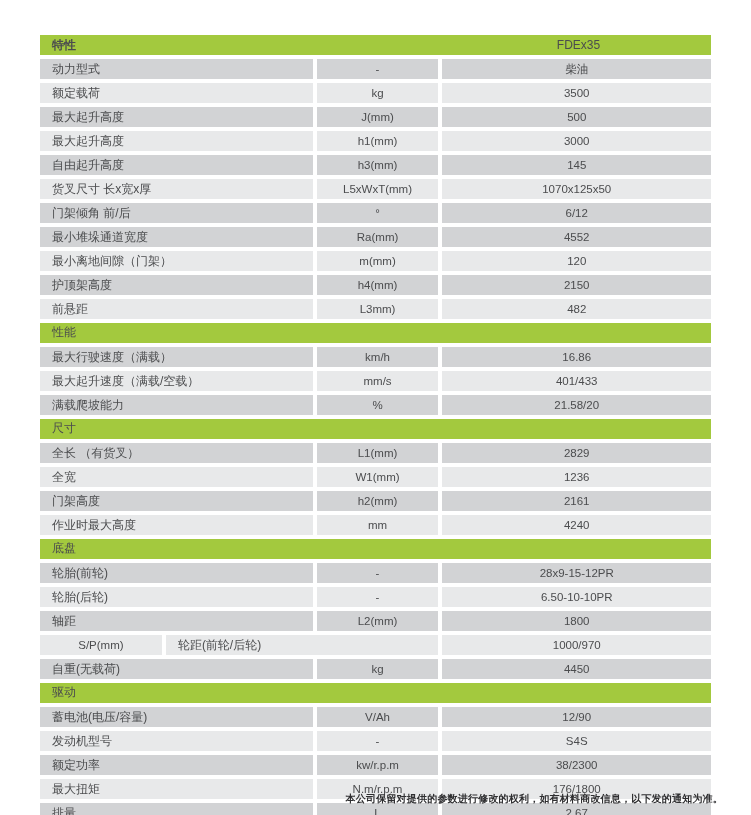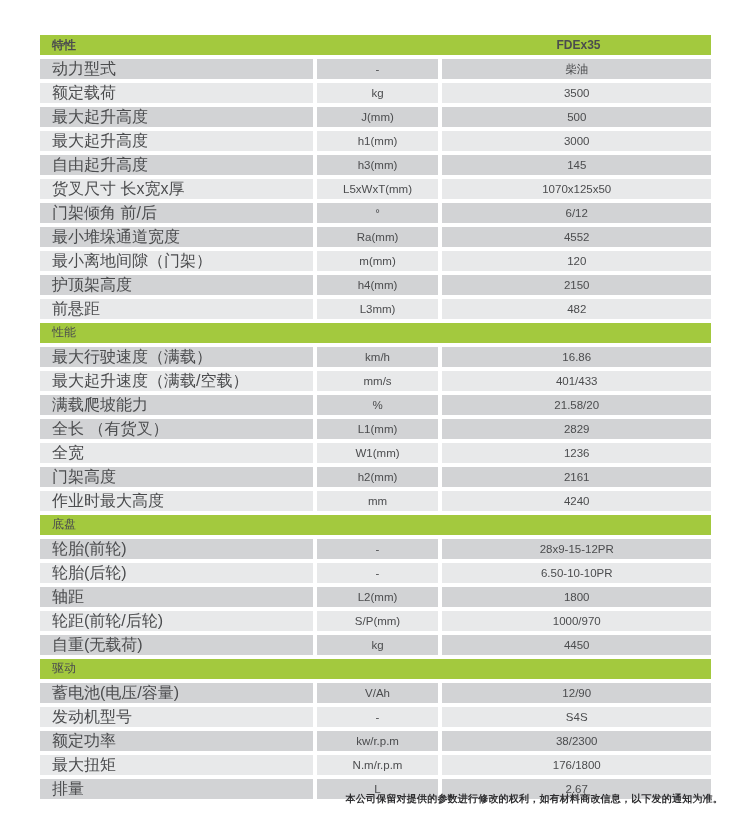--- a/index.html
+++ b/index.html
@@ -19,28 +19,28 @@
   .page { position: relative; width: 751px; height: 815px; overflow: hidden; }
   .table { position: absolute; left: 40px; top: 35px; width: 671px; }
   .row { display: flex; height: 20px; margin-bottom: 4px; align-items: center; }
   .header-row, .section-row { background: var(--green); position: relative; }
   .hlabel {
     padding-left: 12px; line-height: 20px; font-size: 12px;
     font-weight: bold; color: var(--text);
   }
   .hmodel {
     position: absolute; left: 406px; width: 265px; text-align: center;
-    line-height: 20px; font-size: 12px; font-weight: bold; color: var(--text);
+    line-height: 20px; font-size: 12px; font-weight: normal; color: var(--text);
   }
   .section-label {
     padding-left: 12px; line-height: 20px; font-size: 12px;
     font-weight: 500; color: var(--text); font-family: Liberation Mono, monospace;
   }
   .data-row .cell { line-height: 20px; color: var(--text); overflow: hidden; white-space: nowrap; }
-  .c1 { width: 275px; margin-right: 4px; padding-left: 12px; font-size: 16px; }
+  .c1 { width: 275px; margin-right: 4px; padding-left: 12px; font-size: 12px; }
   .c2 { width: 123px; margin-right: 4px; text-align: center; font-size: 11.5px; }
   .c3 { width: 271px; text-align: center; font-size: 11.5px; }
   .data-row.dark .cell { background: var(--row-dark); }
   .data-row.light .cell { background: var(--row-light); }
   .footer {
     position: absolute; left: 52px; top: 792px; width: 671px;
     text-align: right; font-size: 10px; font-weight: bold;
     color: var(--footer-text); letter-spacing: 0.2px;
   }
 </style>
@@ -120,20 +120,23 @@
         <div class="row data-row light">
           <div class="cell c1">最大起升速度（满载/空载）</div>
           <div class="cell c2">mm/s</div>
           <div class="cell c3">401/433</div>
         </div>
         <div class="row data-row dark">
           <div class="cell c1">满载爬坡能力</div>
           <div class="cell c2">%</div>
           <div class="cell c3">21.58/20</div>
         </div>
+        <div class="row section-row">
+          <div class="section-label">尺寸</div>
+        </div>
         <div class="row data-row dark">
           <div class="cell c1">全长 （有货叉）</div>
           <div class="cell c2">L1(mm)</div>
           <div class="cell c3">2829</div>
         </div>
         <div class="row data-row light">
           <div class="cell c1">全宽</div>
           <div class="cell c2">W1(mm)</div>
           <div class="cell c3">1236</div>
         </div>
@@ -159,22 +162,22 @@
           <div class="cell c1">轮胎(后轮)</div>
           <div class="cell c2">-</div>
           <div class="cell c3">6.50-10-10PR</div>
         </div>
         <div class="row data-row dark">
           <div class="cell c1">轴距</div>
           <div class="cell c2">L2(mm)</div>
           <div class="cell c3">1800</div>
         </div>
         <div class="row data-row light">
+          <div class="cell c2">S/P(mm)</div>
           <div class="cell c1">轮距(前轮/后轮)</div>
-          <div class="cell c2">S/P(mm)</div>
           <div class="cell c3">1000/970</div>
         </div>
         <div class="row data-row dark">
           <div class="cell c1">自重(无载荷)</div>
           <div class="cell c2">kg</div>
           <div class="cell c3">4450</div>
         </div>
         <div class="row section-row">
           <div class="section-label">驱动</div>
         </div>

